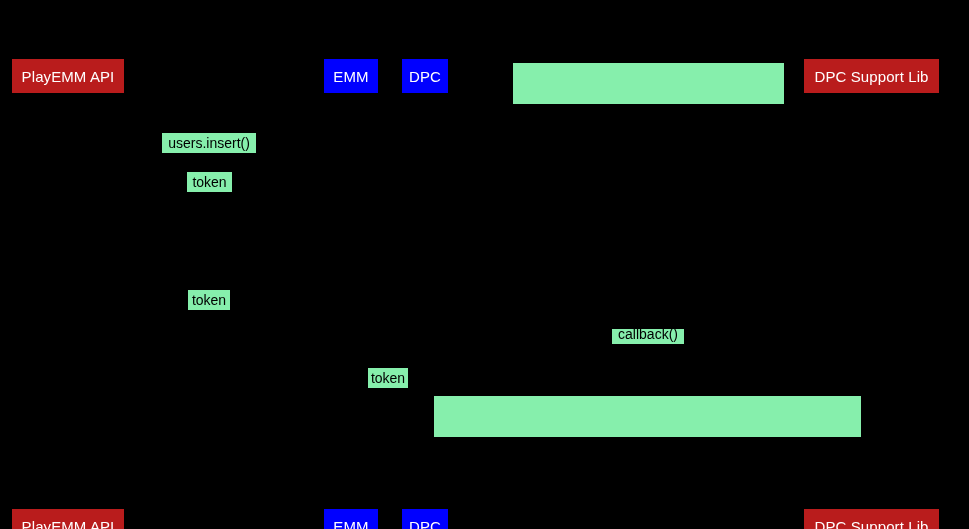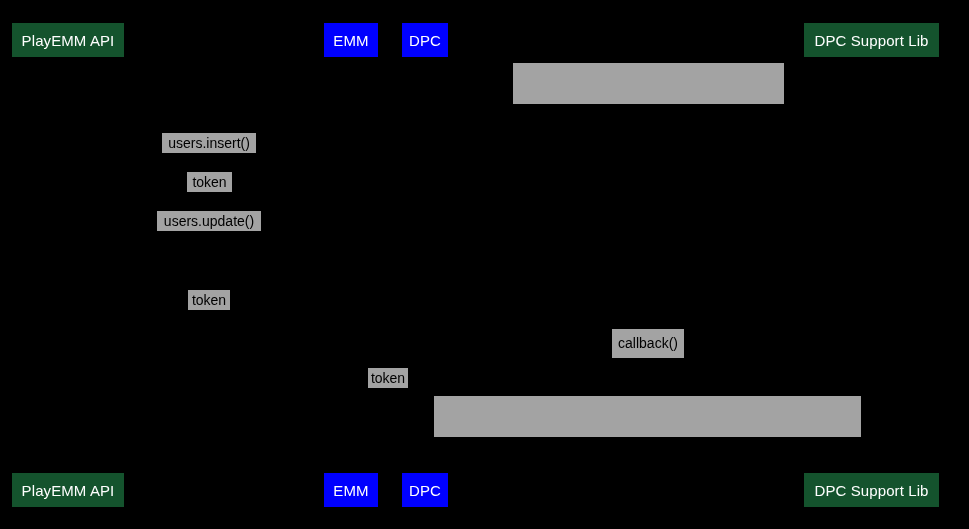--- a/index.html
+++ b/index.html
@@ -21,27 +21,27 @@
     box-sizing: border-box;
     display: flex;
     align-items: center;
     justify-content: center;
     color: #ffffff;
     font-size: 15px;
     line-height: 1;
     white-space: nowrap;
     letter-spacing: 0.1px;
   }
-  .lifeline-box.green { background: #14532d; }
-  .lifeline-box.blue  { background: #0000ff; }
+  .lifeline-box.green { background: #b91c1c; margin-top: 36px; }
+  .lifeline-box.blue  { background: #0000ff; margin-top: 36px; }
 
   .msg-label {
     position: absolute;
     box-sizing: border-box;
-    background: #a3a3a3;
+    background: #86efac;
     color: #000000;
     font-size: 14px;
     line-height: 19px;
     white-space: pre;
     text-align: center;
     display: flex;
     align-items: center;
     justify-content: center;
     padding: 0 2px;
   }
@@ -82,30 +82,27 @@
   </div>
 
   <div class="msg-label" style="left:162px; top:133px; width:94px; height:20px;">
     <span>users.insert()</span>
   </div>
 
   <div class="msg-label" style="left:187px; top:172px; width:45px; height:20px;">
     <span>token</span>
   </div>
 
-  <div class="msg-label" style="left:157px; top:211px; width:104px; height:20px;">
-    <span>users.update()</span>
-  </div>
 
 
   <div class="msg-label" style="left:188px; top:290px; width:42px; height:20px;">
     <span>token</span>
   </div>
 
-  <div class="msg-label" style="left:612px; top:329px; width:72px; height:29px;">
+  <div class="msg-label" style="left:612px; top:329px; width:72px; height:15px;align-items:flex-end;">
     <span>callback()</span>
   </div>
 
   <div class="msg-label" style="left:368px; top:368px; width:40px; height:20px;">
     <span>token</span>
   </div>
 
   <div class="msg-label multiline" style="left:434px; top:396px; width:427px; height:41px;">
     <span class="line">androidForWorkAccountSupport</span>
     <span class="line">.addAndroidForWorkAccount(token, accountAddedCallback)</span>

